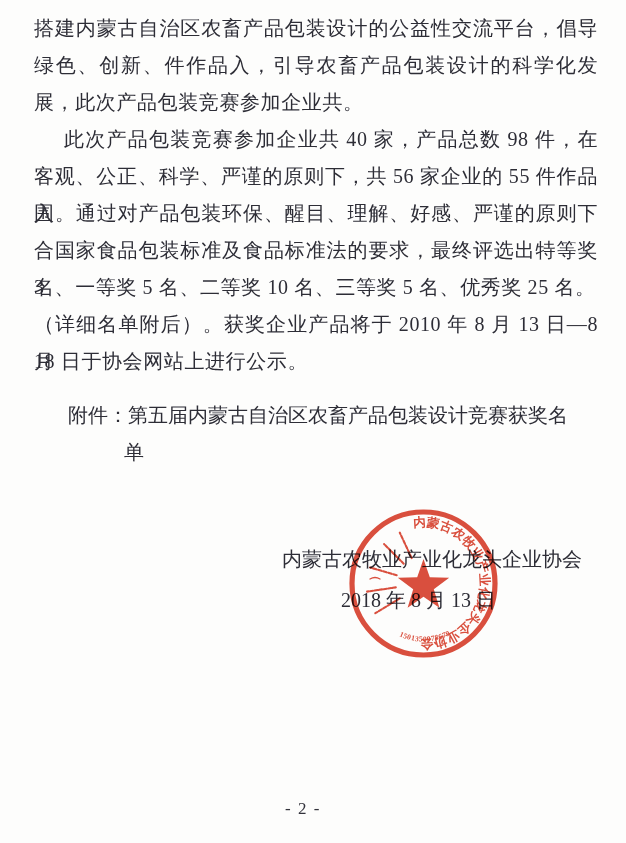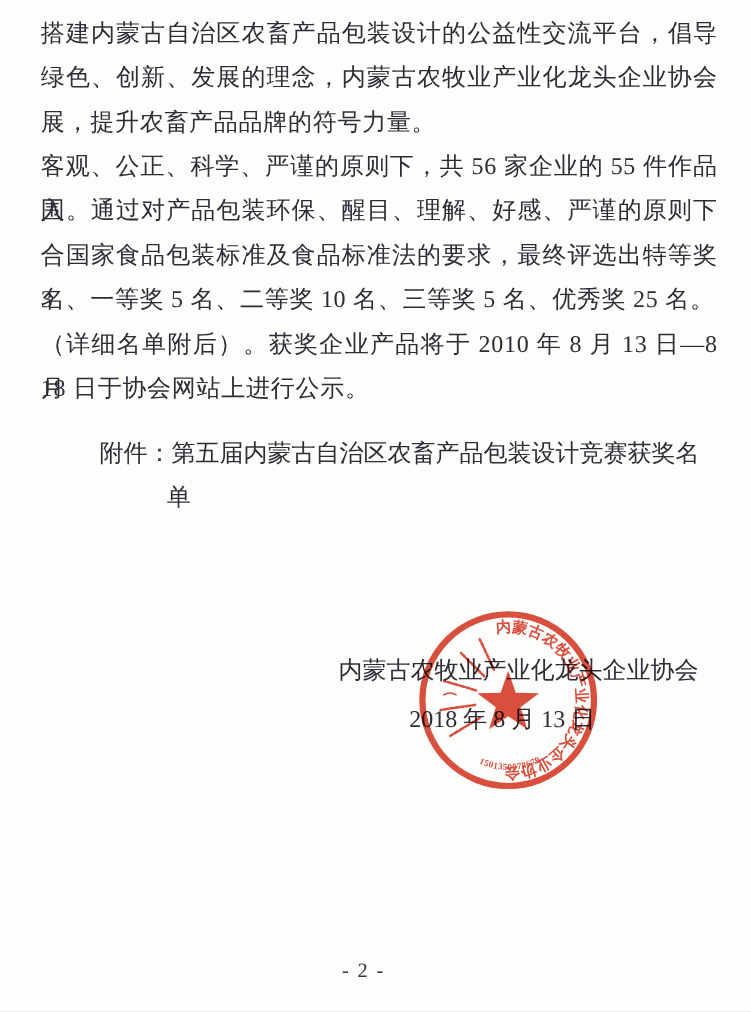--- a/index.html
+++ b/index.html
@@ -27,21 +27,21 @@
     white-space: nowrap;
   }
   .jl {
     white-space: normal;
     text-align: justify;
     text-align-last: justify;
   }
   .ind { padding-left: 30px; }
   .attachment {
     margin-top: 17px;
-    margin-left: 49px;
+    margin-left: 34px;
   }
   .attachment .line { letter-spacing: 0; }
   .attachment .hang { margin-left: 56px; }
   .signature-org {
     position: absolute;
     left: 282px;
     top: 547px;
     font-size: 20px;
     line-height: 24px;
     white-space: nowrap;
@@ -81,22 +81,23 @@
     color: #33333c;
   }
 </style>
 </head>
 <body>
 
 <div class="page">
 
   <div class="body-text">
     <div class="line jl">搭建内蒙古自治区农畜产品包装设计的公益性交流平台，倡导</div>
-    <div class="line jl">绿色、创新、发展的理念，内蒙古农牧业产业化龙头企业协会</div>
-    <div class="line">展，提升农畜产品品牌的符号力量。</div>
+    <div class="line jl">绿色、创新、件作品入，引导农畜产品包装设计的科学化发</div>
+    <div class="line">展，此次产品包装竞赛参加企业共。</div>
+    <div class="line jl ind">此次产品包装竞赛参加企业共 40 家，产品总数 98 件，在</div>
     <div class="line jl">客观、公正、科学、严谨的原则下，共 56 家企业的 55 件作品入</div>
     <div class="line jl">围。通过对产品包装环保、醒目、理解、好感、严谨的原则下</div>
     <div class="line jl">合国家食品包装标准及食品标准法的要求，最终评选出特等奖 3</div>
     <div class="line">名、一等奖 5 名、二等奖 10 名、三等奖 5 名、优秀奖 25 名。</div>
     <div class="line jl">（详细名单附后）。获奖企业产品将于 2010 年 8 月 13 日—8 月</div>
     <div class="line">18 日于协会网站上进行公示。</div>
 
     <div class="attachment">
       <div class="line">附件：第五届内蒙古自治区农畜产品包装设计竞赛获奖名</div>
       <div class="line hang">单</div>

